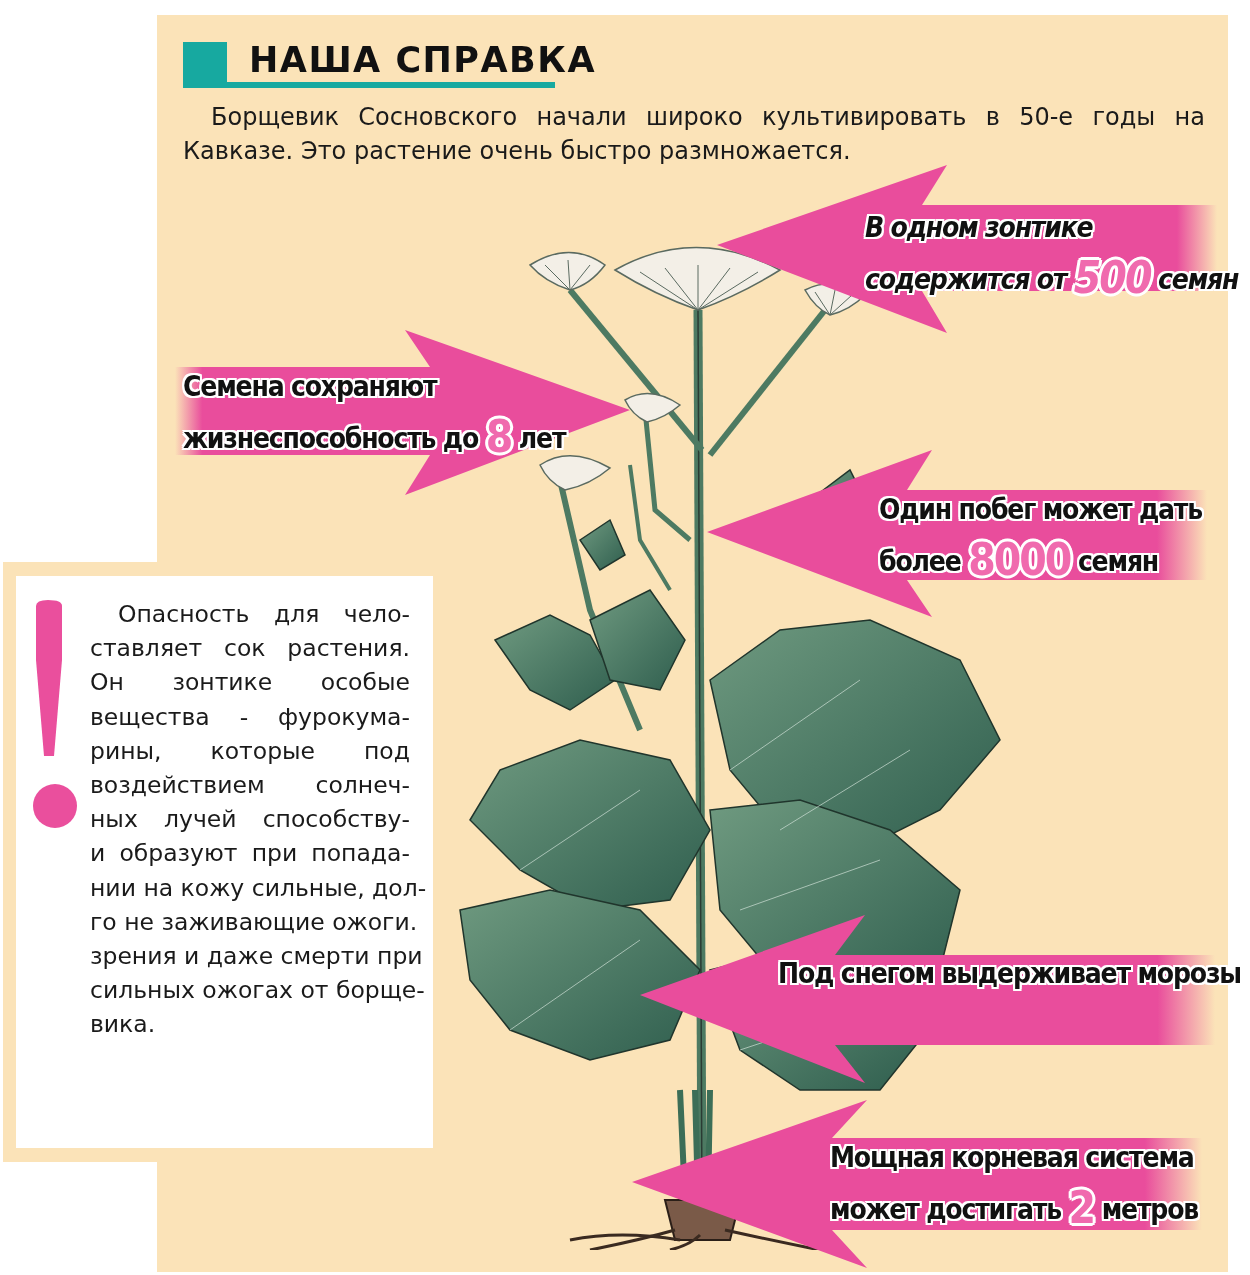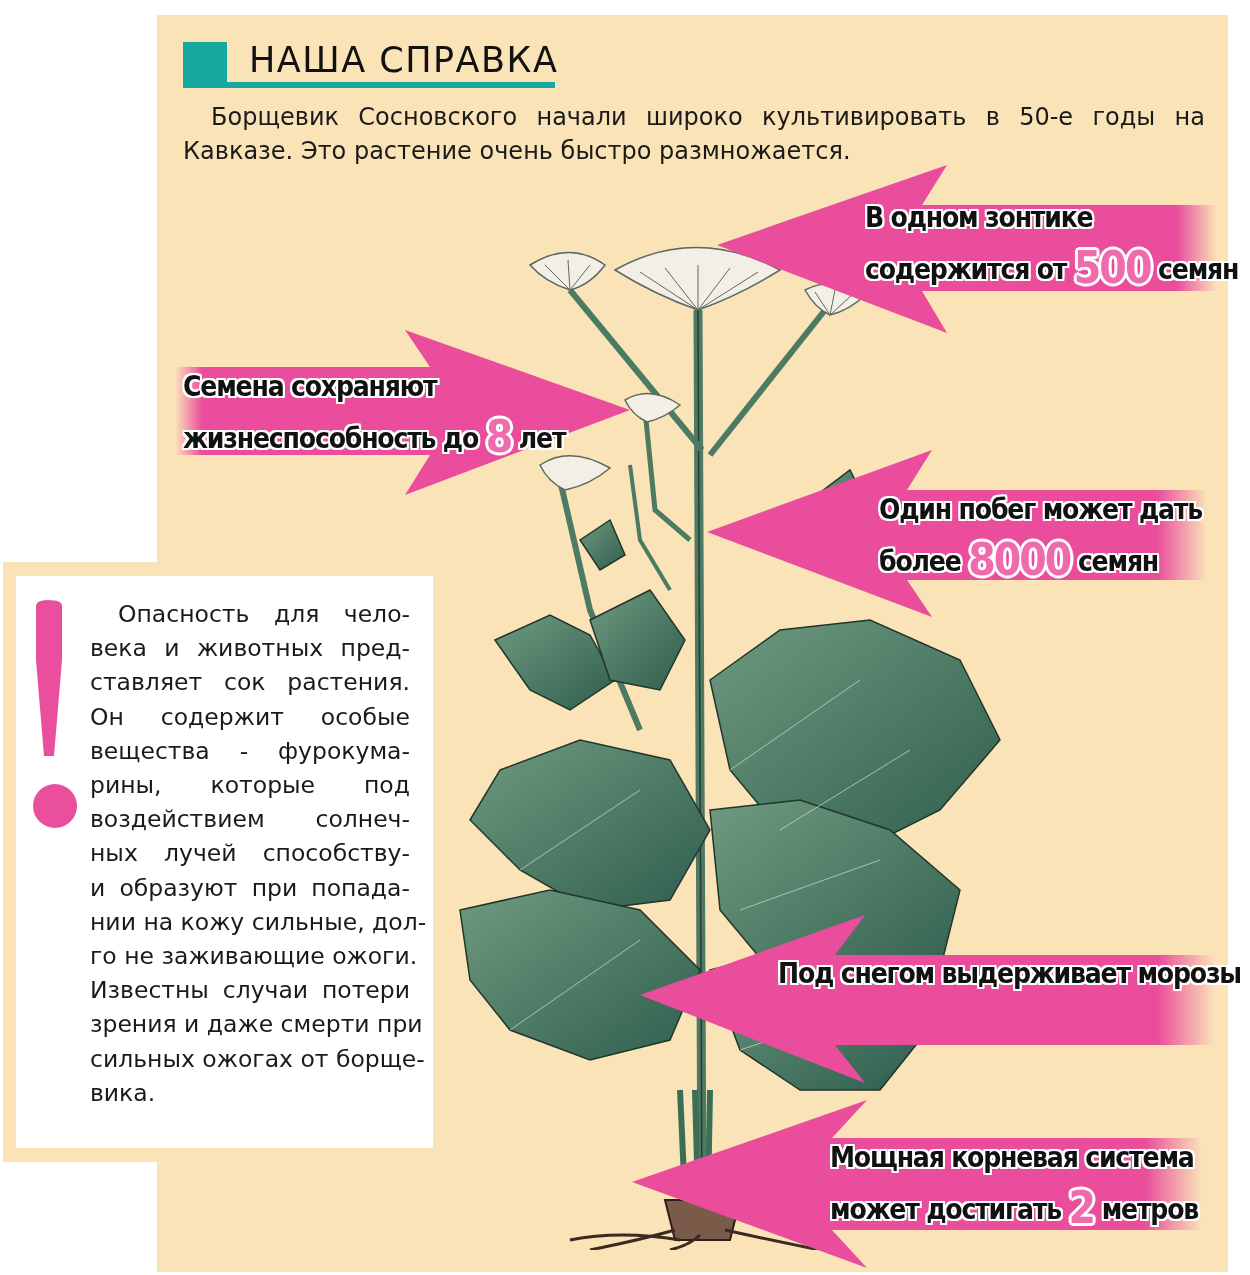--- a/index.html
+++ b/index.html
@@ -9,21 +9,21 @@
     font-family: "DejaVu Sans", "Liberation Sans", sans-serif;
   }
   .panel {
     position: absolute; left: 157px; top: 15px; width: 1071px; height: 1257px;
     background: #fbe3b8;
   }
   .hdr-square { position: absolute; left: 183px; top: 42px; width: 44px; height: 46px; background: #17a9a0; }
   .hdr-line { position: absolute; left: 183px; top: 82px; width: 372px; height: 6px; background: #17a9a0; }
   .hdr-title {
     position: absolute; left: 249px; top: 40px; font-size: 35px; letter-spacing: 1.5px;
-    color: #111; font-family: "DejaVu Sans", sans-serif; white-space: nowrap;
+    color: #111; font-family: "DejaVu Sans", sans-serif; white-space: nowrap; font-weight: bold;
   }
   .intro {
     position: absolute; left: 183px; top: 100px; width: 1022px;
     font-size: 24px; line-height: 34px; color: #1a1a1a; text-align: justify;
     font-family: "DejaVu Sans", sans-serif;
   }
   .intro p { margin: 0; text-indent: 28px; }
 
   
   .plant { position: absolute; left: 440px; top: 210px; width: 600px; height: 1040px; }
@@ -126,21 +126,21 @@
 <div class="arrow" style="left:717px; top:165px; width:500px; height:170px;">
   <svg width="500" height="170">
     <defs>
         <linearGradient id="fadeR1" x1="0" x2="1">
           <stop offset="0.92" stop-color="#e94d9c"></stop>
           <stop offset="1" stop-color="#e94d9c" stop-opacity="0"></stop>
         </linearGradient>
       </defs>
     <polygon points="0,80 230,0 205,40 500,40 500,126 205,126 230,168" fill="url(#fadeR1)"></polygon>
   </svg>
-  <div class="callout" style="left:148px; top:28px; font-size:28px;">
+  <div class="callout" style="left:148px; top:38px; font-size:28px;font-style:italic;">
     <span class="line">В одном зонтике</span>
     <span class="line"><span>содержится от</span> <span class="num">500</span> <span>семян</span></span>
   </div>
 </div>
 
 <div class="arrow" style="left:175px; top:325px; width:455px; height:175px;">
   <svg width="455" height="175">
     <defs>
         <linearGradient id="fadeL2" x1="0" x2="1">
           <stop offset="0" stop-color="#e94d9c" stop-opacity="0"></stop>
@@ -204,27 +204,25 @@
 
 <div class="warn-outer"></div>
 <div class="warn-inner"></div>
 <svg class="excl-bar" width="30" height="158">
   <path d="M2 6 Q2 0 14 0 Q28 0 28 6 L28 60 L20 156 L10 156 L2 60 Z" fill="#ea4f9d"></path>
 </svg>
 <div class="excl-dot"></div>
 
 <div class="warn-text">
   <span class="l first">Опасность для чело-</span>
-  <span class="l">века и животных пред-</span>
   <span class="l">ставляет сок растения.</span>
-  <span class="l">Он содержит особые</span>
+  <span class="l">Он зонтике особые</span>
   <span class="l">вещества - фурокума-</span>
   <span class="l">рины, которые под</span>
   <span class="l">воздействием солнеч-</span>
   <span class="l">ных лучей способству-</span>
   <span class="l">и образуют при попада-</span>
   <span class="l">нии на кожу сильные, дол-</span>
   <span class="l">го не заживающие ожоги.</span>
-  <span class="l">Известны случаи потери</span>
   <span class="l">зрения и даже смерти при</span>
   <span class="l">сильных ожогах от борще-</span>
   <span class="l last">вика.</span>
 </div>
 
 </body></html>

